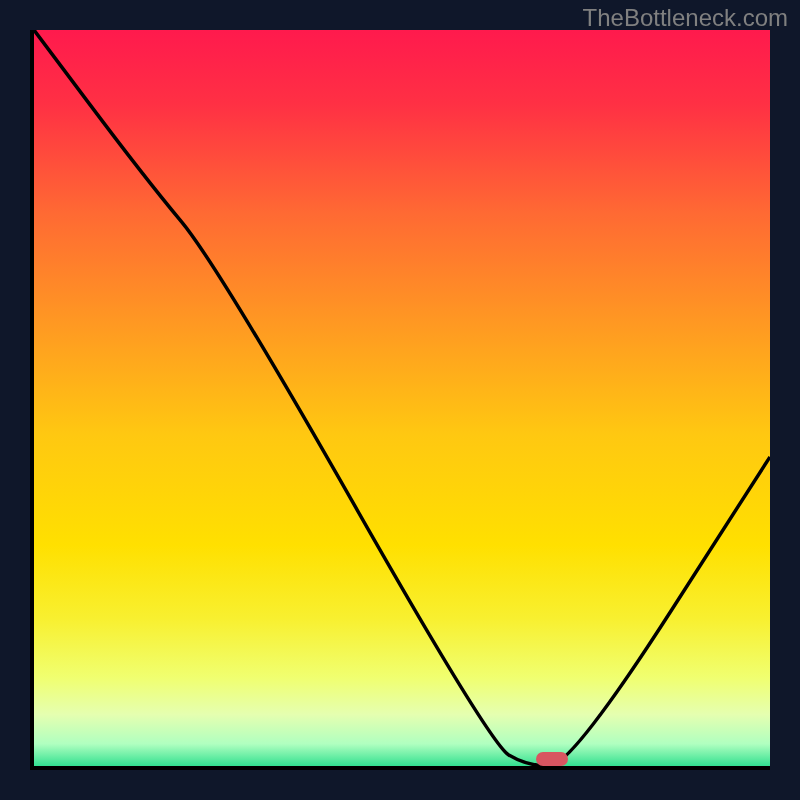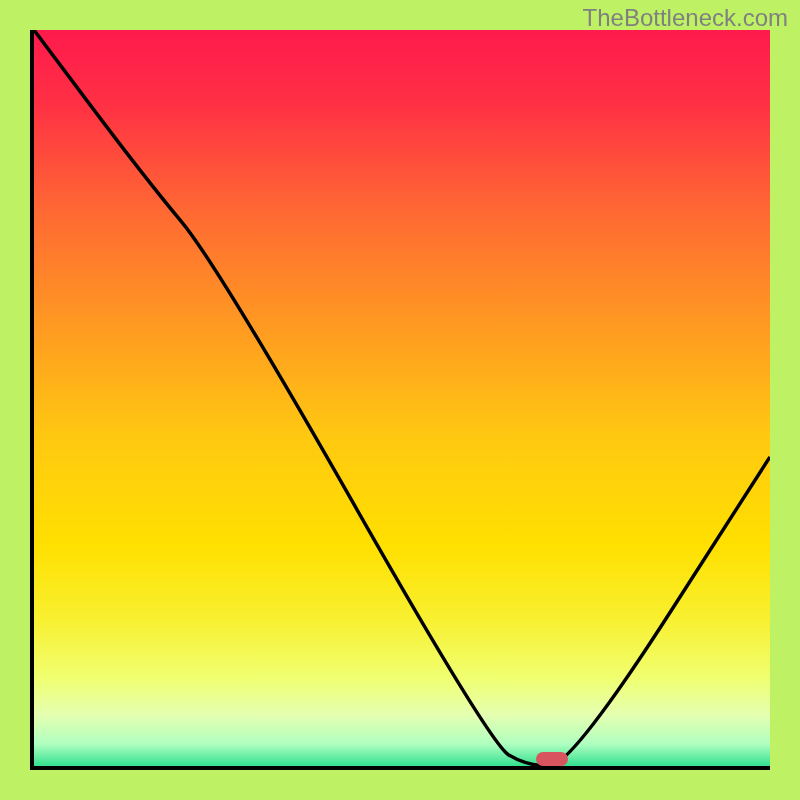--- a/index.html
+++ b/index.html
@@ -1,21 +1,21 @@
 <!DOCTYPE html>
 <html><head>
   <meta charset="utf-8">
   <style>
     * { margin: 0; padding: 0; box-sizing: border-box; }
     html, body { width: 800px; height: 800px; overflow: hidden; }
     .container {
       width: 800px;
       height: 800px;
       position: relative;
-      background: #bef264;
+      background: #0f172a;
     }
     .watermark {
       position: absolute;
       top: 4px;
       right: 12px;
       font-family: Arial, sans-serif;
       font-size: 24px;
       font-weight: 500;
       color: #808080;
       z-index: 10;

